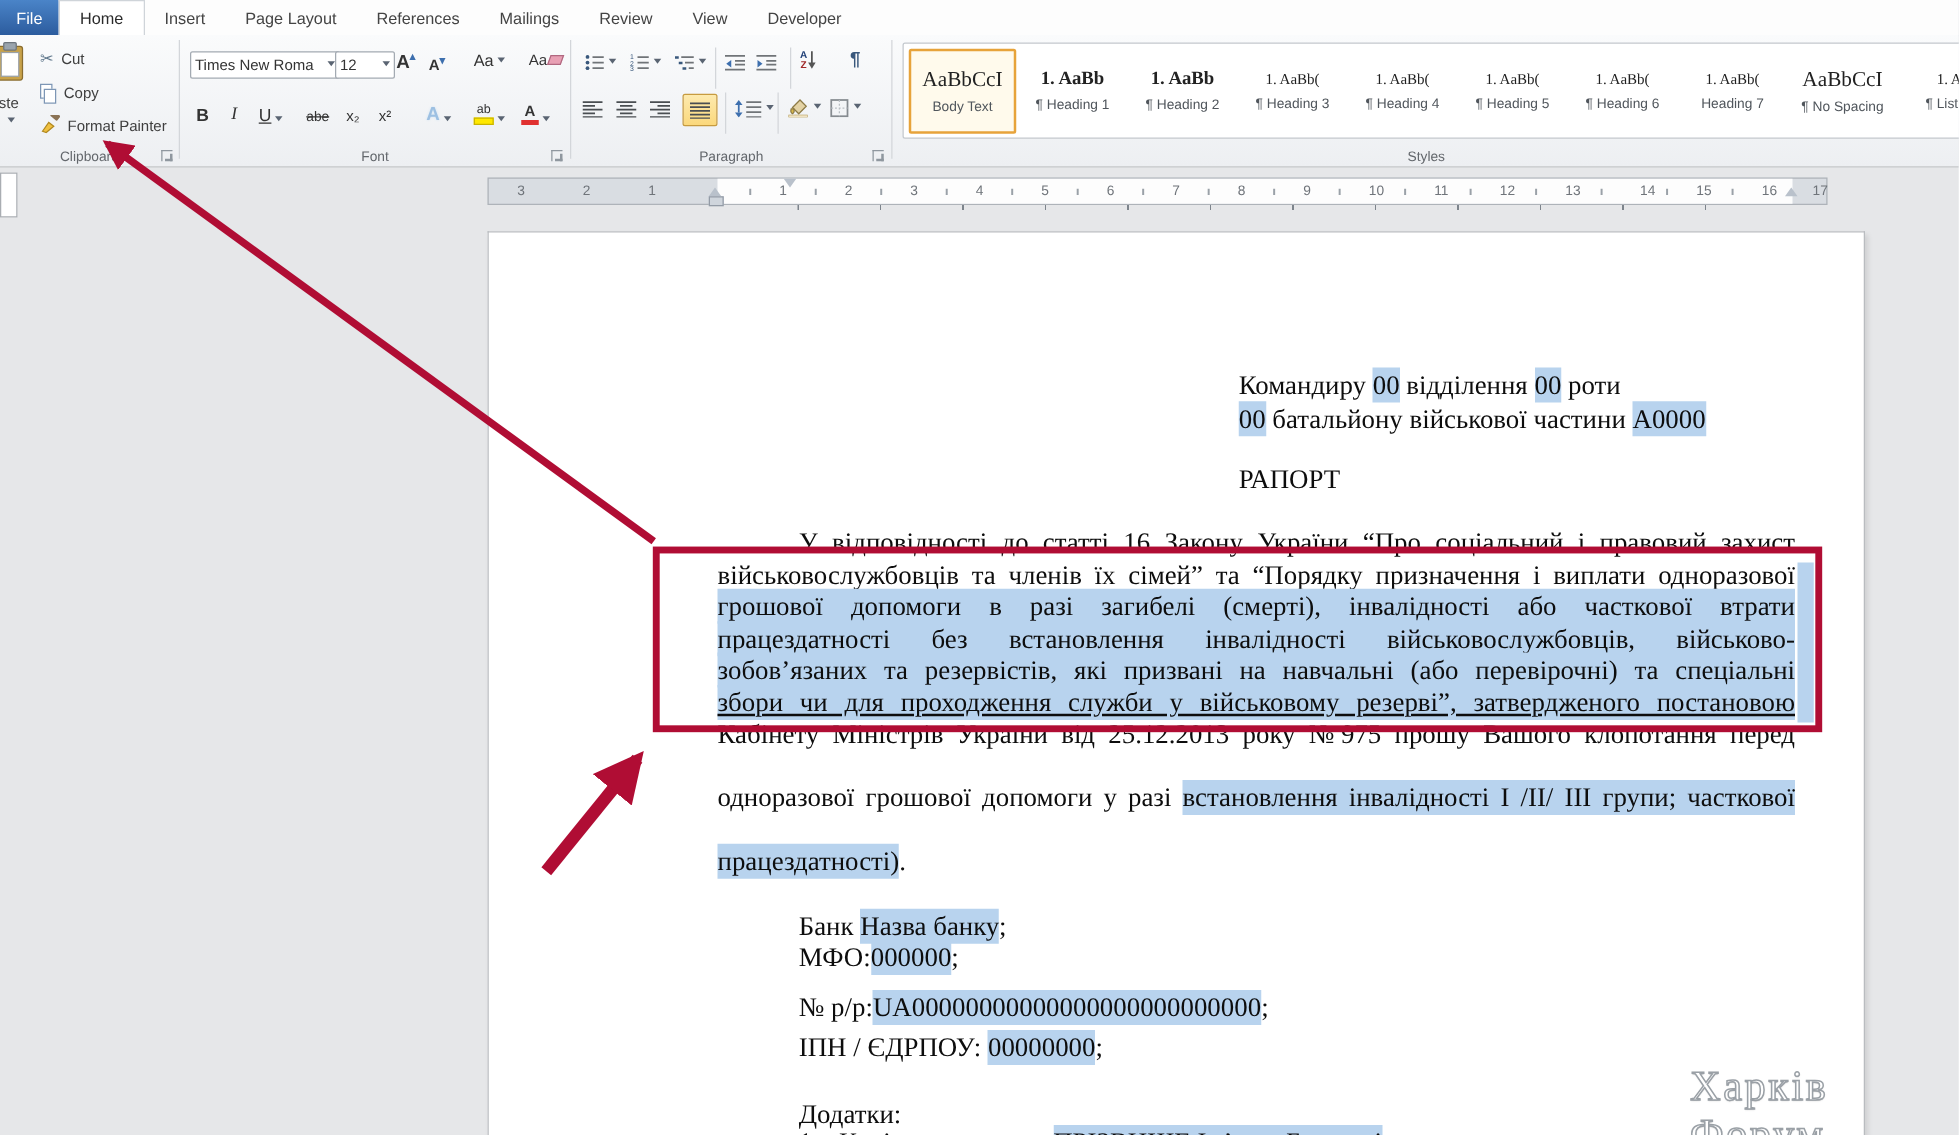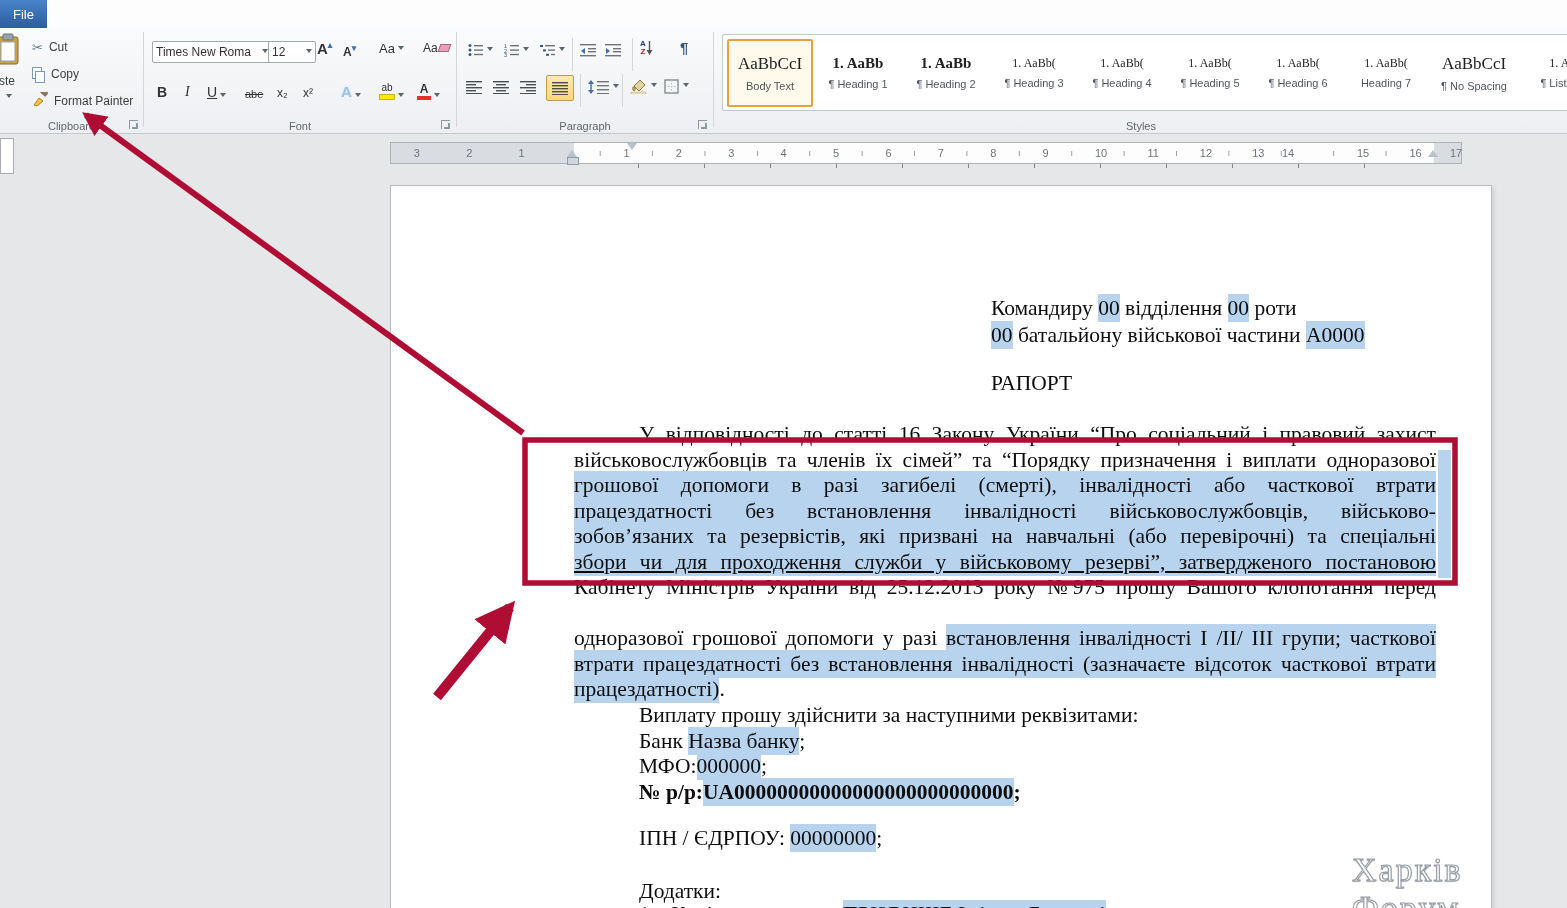--- a/index.html
+++ b/index.html
@@ -81,20 +81,30 @@
   .watermark{position:absolute;left:1352px;top:851px;z-index:60;font-family:"Liberation Serif",serif;
              font-size:34px;letter-spacing:2px;color:#fff;-webkit-text-stroke:1.2px #9aa0a6;
              text-shadow:0 1px 1px rgba(120,120,120,.5);pointer-events:none}
   sub,sup{font-size:9px}
 </style>
 </head>
 <body>
 
 <div class="tabrow">
   <div class="tab file">File</div>
+  <div id="tabs" style="display:flex">
+      <div class="tab active">Home</div>
+      <div class="tab">Insert</div>
+      <div class="tab">Page Layout</div>
+      <div class="tab">References</div>
+      <div class="tab">Mailings</div>
+      <div class="tab">Review</div>
+      <div class="tab">View</div>
+      <div class="tab">Developer</div>
+    </div>
 </div>
 
 <div class="ribbon">
 
   <div class="grp" style="left:0;width:143px">
     <div class="pastecol btn">
       <span>
         <svg width="30" height="34">
             <rect x="6" y="5" width="20" height="27" rx="2" fill="#c8a24a" stroke="#8a6d2f"></rect>
             <rect x="9" y="10" width="14" height="19" fill="#fff" stroke="#9aa1a8"></rect>
@@ -385,45 +395,43 @@
     <span class="rnum" style="left: 389.6px;">4</span>
     <span class="rnum" style="left: 442px;">5</span>
     <span class="rnum" style="left: 494.4px;">6</span>
     <span class="rnum" style="left: 546.8px;">7</span>
     <span class="rnum" style="left: 599.2px;">8</span>
     <span class="rnum" style="left: 651.6px;">9</span>
     <span class="rnum" style="left: 704px;">10</span>
     <span class="rnum" style="left: 756.4px;">11</span>
     <span class="rnum" style="left: 808.8px;">12</span>
     <span class="rnum" style="left: 861.2px;">13</span>
-    <span class="rnum" style="left: 891px;">14</span>
+    <span class="rnum" style="left: 921px;">14</span>
     <span class="rnum" style="left: 966px;">15</span>
     <span class="rnum" style="left: 1018.4px;">16</span>
     <span class="rnum" style="left: 1059px;">17</span>
   </div>
 
 <div class="page" id="page">
   <div class="hlblock"></div>
 <div class="ln addr" style="top: 110px;"><span>Командиру </span><span class="hl">00</span><span> відділення </span><span class="hl">00</span><span> роти</span></div>
     <div class="ln addr" style="top: 137px;"><span class="hl">00</span><span> батальйону військової частини </span><span class="hl">А0000</span></div>
     <div class="ln title" style="top: 185px;"><span>РАПОРТ</span></div>
     <div class="ln ji" style="top: 236px;"><span>У відповідності до статті 16 Закону України “Про соціальний і правовий захист</span></div>
     <div class="ln j" style="top: 262px;"><span>військовослужбовців та членів їх сімей” та “Порядку призначення і виплати одноразової</span></div>
     <div class="ln j" style="top: 287px;"><span class="hl">грошової допомоги в разі загибелі (смерті), інвалідності або часткової втрати</span></div>
     <div class="ln j" style="top: 313px;"><span class="hl">працездатності без встановлення інвалідності військовослужбовців, військово-</span></div>
     <div class="ln j" style="top: 338px;"><span class="hl">зобов’язаних та резервістів, які призвані на навчальні (або перевірочні) та спеціальні</span></div>
     <div class="ln j" style="top: 364px; text-decoration: underline;"><span class="hl">збори чи для проходження служби у військовому резерві”, затвердженого постановою</span></div>
     <div class="ln j" style="top: 389px;"><span>Кабінету Міністрів України від 25.12.2013 року №975 прошу Вашого клопотання перед</span></div>
     <div class="ln j" style="top: 440px;"><span>одноразової грошової допомоги у разі </span><span class="hl">встановлення інвалідності І /ІІ/ ІІІ групи; часткової</span></div>
-    <div class="ln j" style="top: 466px;"><span class="hl">втрати працездатності без встановлення інвалідності (зазначаєте відсоток часткової втрати</span></div>
     <div class="ln last" style="top: 491px;"><span class="hl">працездатності)</span><span>.</span></div>
-    <div class="ln p" style="top: 517px;"><span>Виплату прошу здійснити за наступними реквізитами:</span></div>
     <div class="ln p" style="top: 543px;"><span>Банк </span><span class="hl">Назва банку</span><span>;</span></div>
     <div class="ln p" style="top: 568px;"><span>МФО:</span><span class="hl">000000</span><span>;</span></div>
-    <div class="ln p" style="top: 594px; font-weight: bold;"><span>№ р/р:</span><span class="hl">UA00000000000000000000000000</span><span>;</span></div>
+    <div class="ln p" style="top: 608px;"><span>№ р/р:</span><span class="hl">UA00000000000000000000000000</span><span>;</span></div>
     <div class="ln p" style="top: 640px;"><span>ІПН / ЄДРПОУ: </span><span class="hl">00000000</span><span>;</span></div>
     <div class="ln p" style="top: 693px;"><span>Додатки:</span></div>
     <div class="ln p" style="top: 716px;"><span>1.</span><span style="margin-left: 16px;">Копія</span><span class="hl" style="margin-left: 120px;">ПРІЗВИЩЕ Ім’я по Батькові</span></div>
   </div>
 
 <svg class="overlay" width="1567" height="908">
   <defs>
     <marker id="ah" viewBox="0 0 10 10" refX="8" refY="5" markerWidth="4" markerHeight="4" orient="auto" markerUnits="strokeWidth">
       <path d="M0,0 L10,5 L0,10 z" fill="#b00d34"></path>
     </marker>

